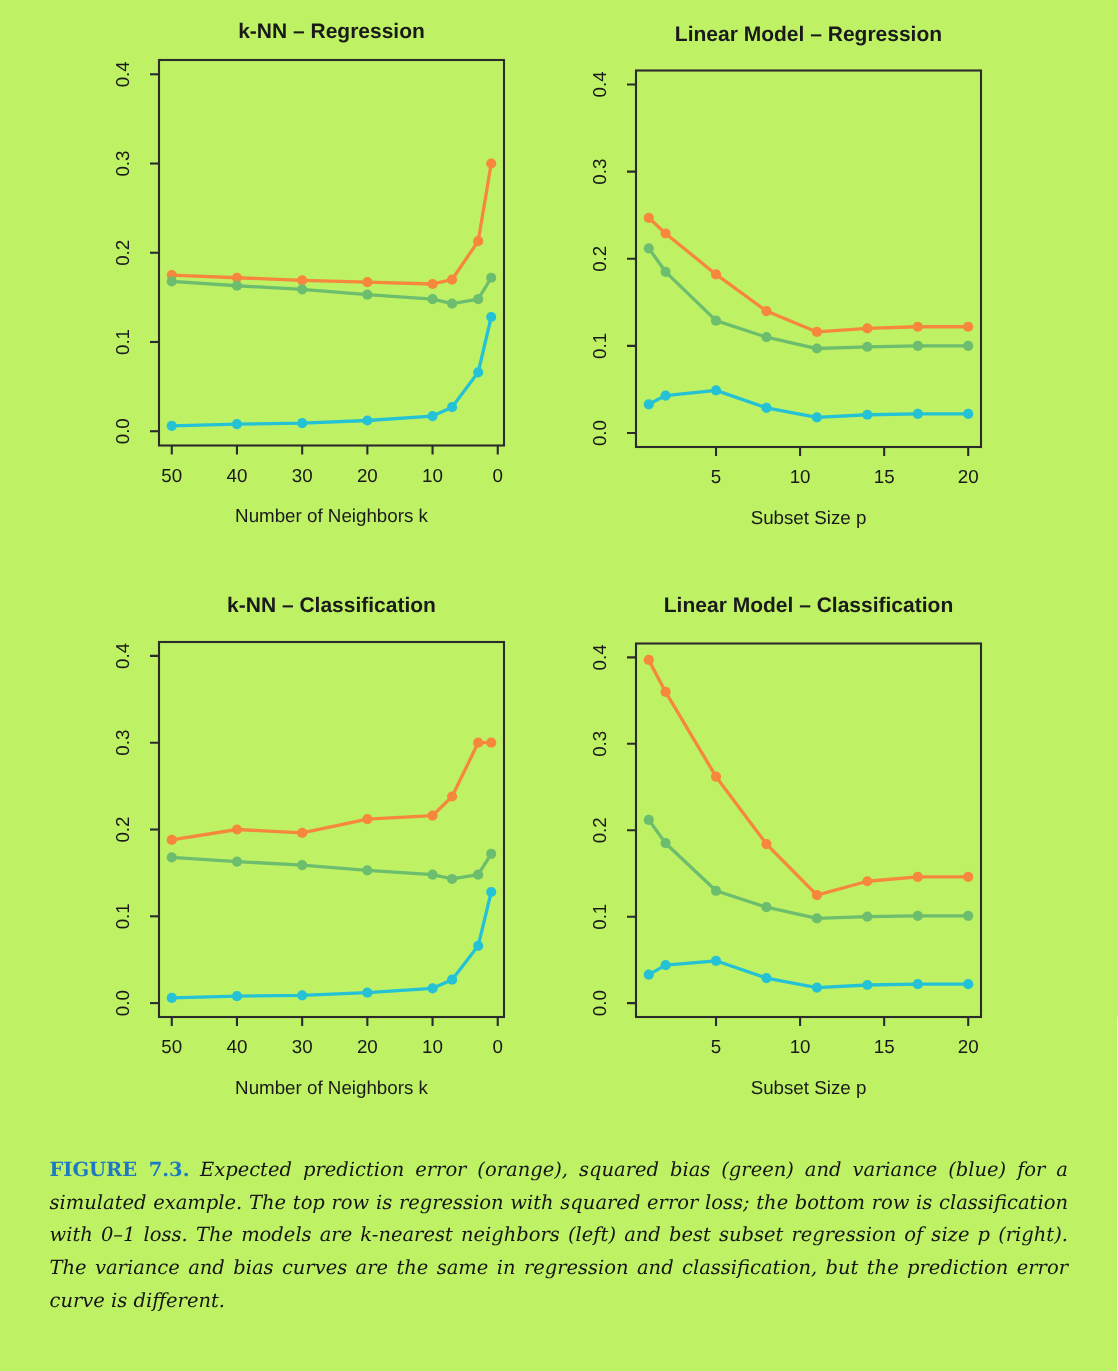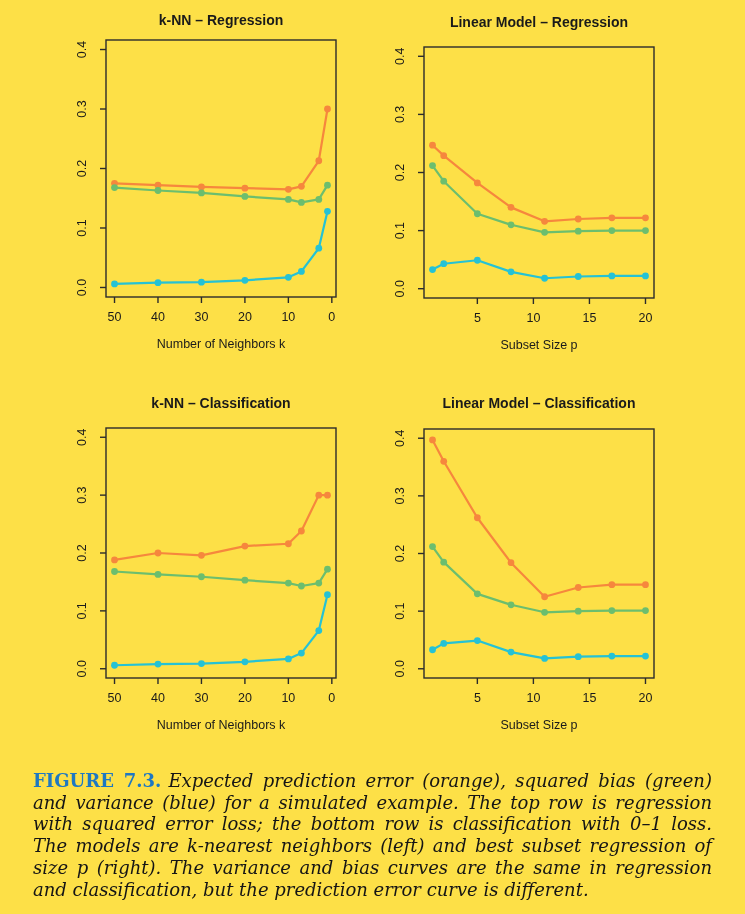--- a/index.html
+++ b/index.html
@@ -1,20 +1,20 @@
 <!DOCTYPE html>
 <html><head>
 <meta charset="utf-8">
 <style>
   html, body { margin: 0; padding: 0; background: #ffffff; }
   .page {
     position: relative;
     width: 745px;
     height: 914px;
-    background: #fde047;
+    background: #bef264;
     font-family: "Liberation Sans", sans-serif;
     overflow: hidden;
   }
   svg.chart { position: absolute; display: block; }
   #chart-0 { left: 0;     top: 0; }
   #chart-1 { left: 373px; top: 0; }
   #chart-2 { left: 0;     top: 380px; }
   #chart-3 { left: 373px; top: 380px; }
 
   svg.chart text {
@@ -26,21 +26,21 @@
   svg.chart .axlab    { font-size: 12.5px; }
 
   .caption {
     position: absolute;
     left: 33px;
     top: 770px;
     width: 679px;
     margin: 0;
     font-family: "DejaVu Serif", serif;
     font-style: italic;
-    font-size: 18px;
+    font-size: 13px;
     line-height: 21.7px;
     text-align: justify;
     color: #151515;
   }
   .cap-label {
     font-style: normal;
     font-weight: bold;
     color: #1e78c2;
     margin-right: 7px;
   }

